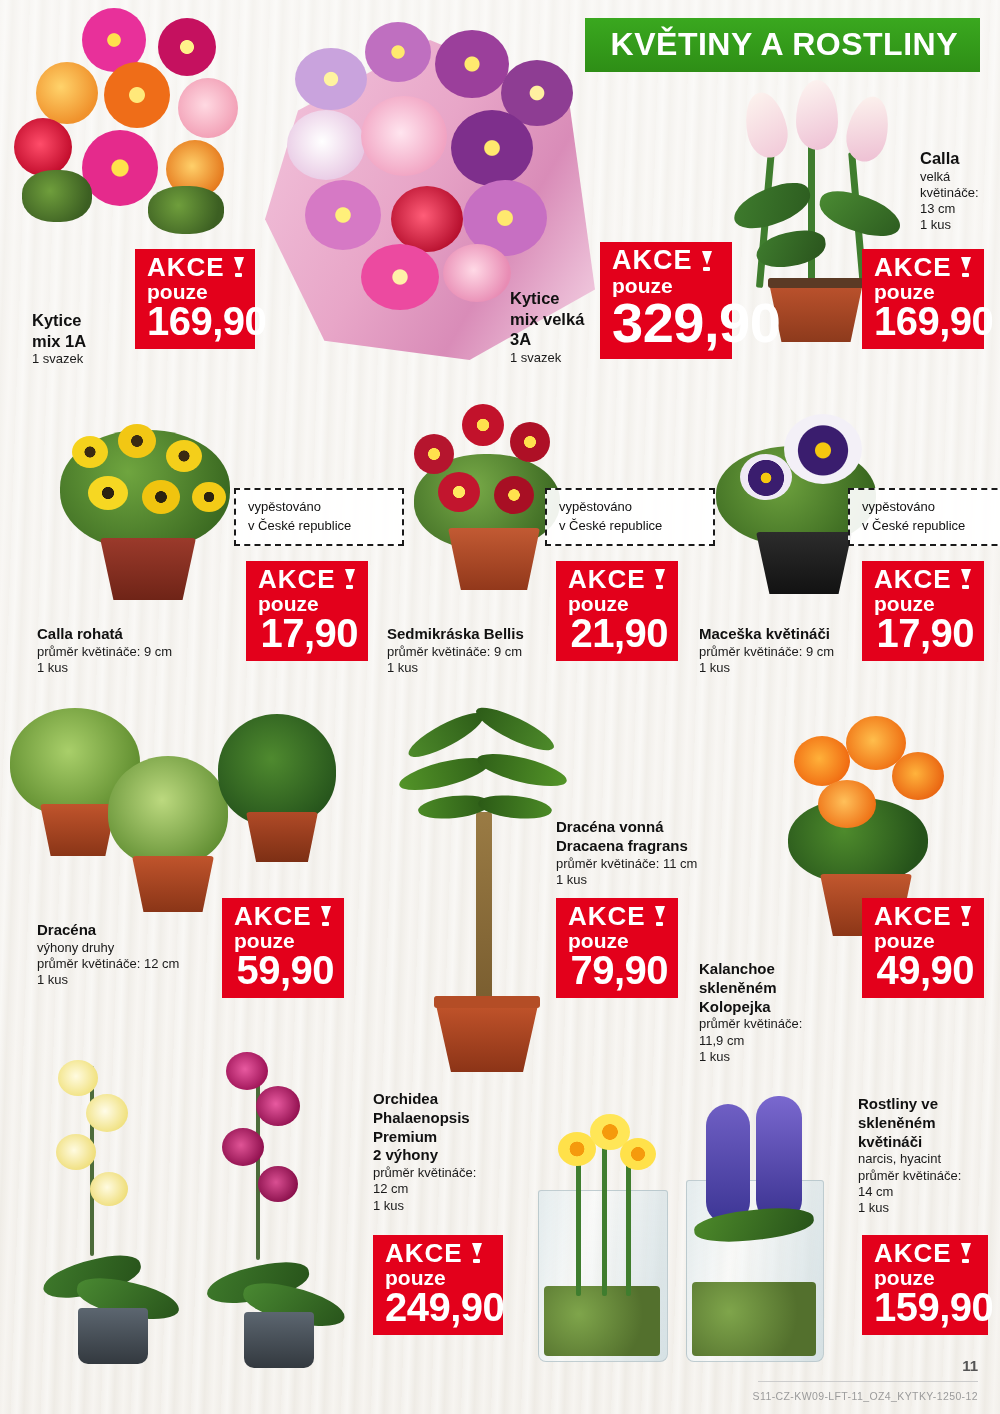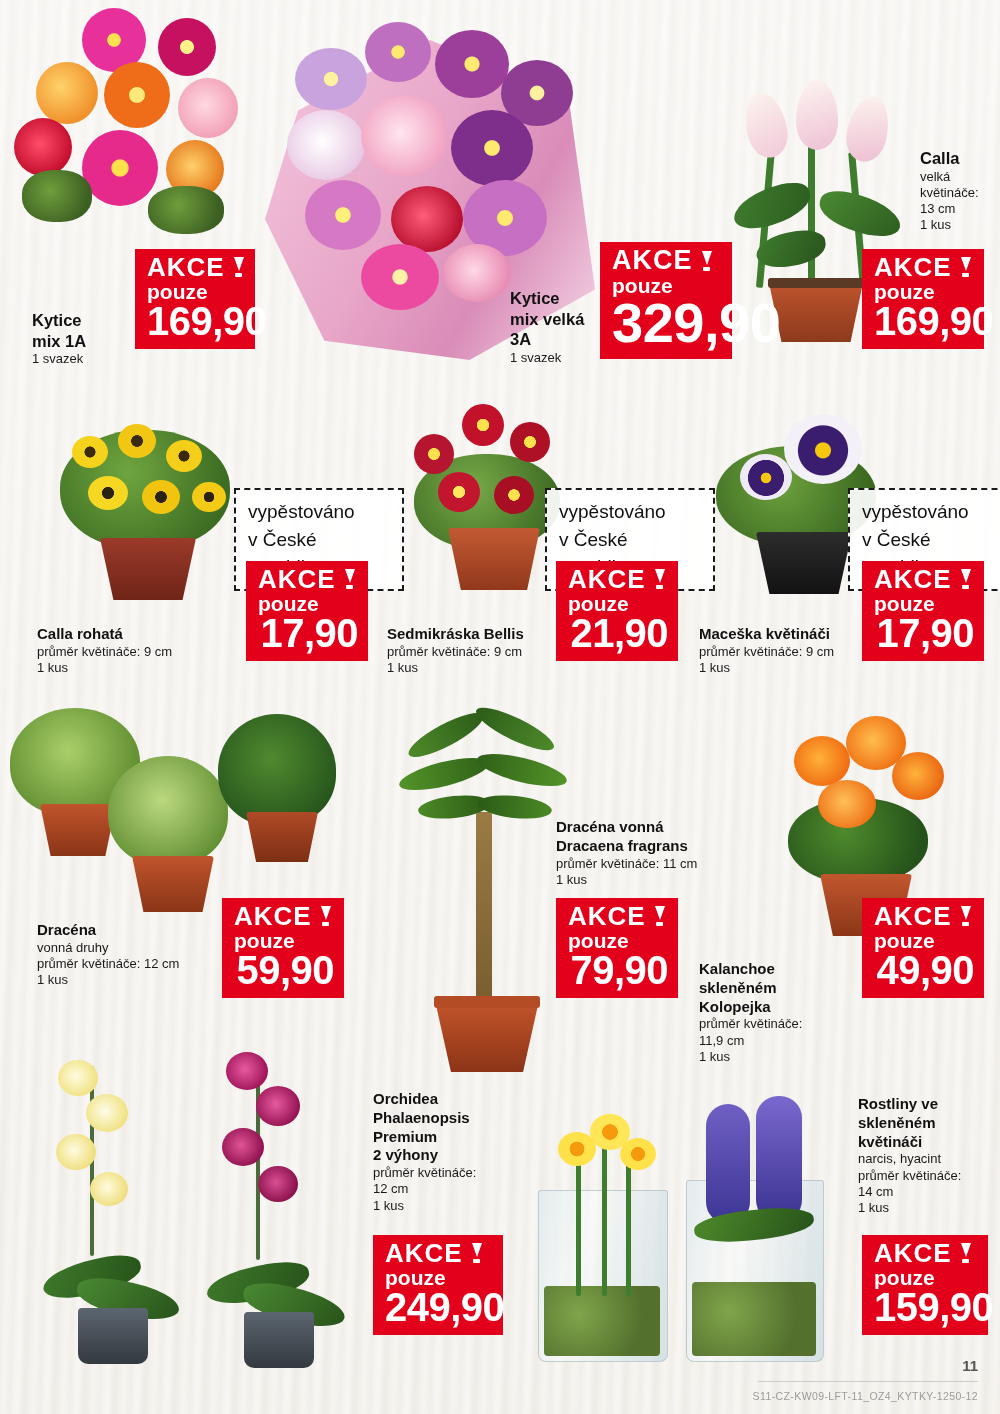--- a/index.html
+++ b/index.html
@@ -108,21 +108,21 @@
     margin-top: -2px;
   }
   .tag.big .akce { font-size: 27px; }
   .tag.big .price { font-size: 56px; }
   
   .badge {
     position: absolute;
     border: 2px dashed #1a1a1a;
     background: rgba(255,255,255,0.92);
     padding: 8px 12px;
-    font-size: 19px;
+    font-size: 13px;
     line-height: 1.45;
     color: #111111;
   }
   
   .page-number {
     position: absolute;
     right: 22px;
     bottom: 40px;
     font-size: 15px;
     font-weight: bold;
@@ -163,20 +163,21 @@
     position: absolute;
     background: radial-gradient(circle at 30% 40%, #7fa54b, #53702d 70%);
     border-radius: 4px;
   }
 </style>
 </head>
 <body>
 
 <div class="page">
 
+  <div class="header-banner">KVĚTINY A ROSTLINY</div>
 
   <div class="photo" style="left:8px; top:0px; width:250px; height:250px;">
     <div class="bloom" style="left:74px; top:8px; width:64px; height:64px; background:radial-gradient(circle at 50% 50%, #ffe24d 0 14%, #e8309a 16% 100%);"></div>
     <div class="bloom" style="left:150px; top:18px; width:58px; height:58px; background:radial-gradient(circle at 50% 50%, #fff08a 0 16%, #c5115f 18% 100%);"></div>
     <div class="bloom" style="left:28px; top:62px; width:62px; height:62px; background:radial-gradient(circle at 40% 40%, #ffd36b, #f0922c 70%);"></div>
     <div class="bloom" style="left:96px; top:62px; width:66px; height:66px; background:radial-gradient(circle at 50% 50%, #ffe97a 0 16%, #ef6d18 18% 100%);"></div>
     <div class="bloom" style="left:170px; top:78px; width:60px; height:60px; background:radial-gradient(circle at 45% 45%, #ffd9e2, #f2a0b6 72%);"></div>
     <div class="bloom" style="left:6px; top:118px; width:58px; height:58px; background:radial-gradient(circle at 45% 45%, #ff4d6a, #c00a2a 75%);"></div>
     <div class="bloom" style="left:74px; top:130px; width:76px; height:76px; background:radial-gradient(circle at 50% 50%, #ffe14b 0 15%, #e52a8c 17% 100%);"></div>
     <div class="bloom" style="left:158px; top:140px; width:58px; height:58px; background:radial-gradient(circle at 45% 45%, #ffd06a, #e5791d 72%);"></div>
@@ -377,21 +378,21 @@
 
   <div class="label small" style="left:556px; top:818px; width:220px;">
     <span class="title">Dracéna vonná</span>
     <span class="title">Dracaena fragrans</span>
     <span class="sub">průměr květináče: 11 cm</span>
     <span class="sub">1 kus</span>
   </div>
 
   <div class="label small" style="left:37px; top:921px; width:220px;">
     <span class="title">Dracéna</span>
-    <span class="sub">vonná druhy</span>
+    <span class="sub">výhony druhy</span>
     <span class="sub">průměr květináče: 12 cm</span>
     <span class="sub">1 kus</span>
   </div>
   <div class="tag" style="left:222px; top:898px; width:122px;">
     <div class="akce">
         <span>AKCE</span>
         <span class="bang"></span>
       </div>
     <div class="pouze">pouze</div>
     <div class="price">59,90</div>

